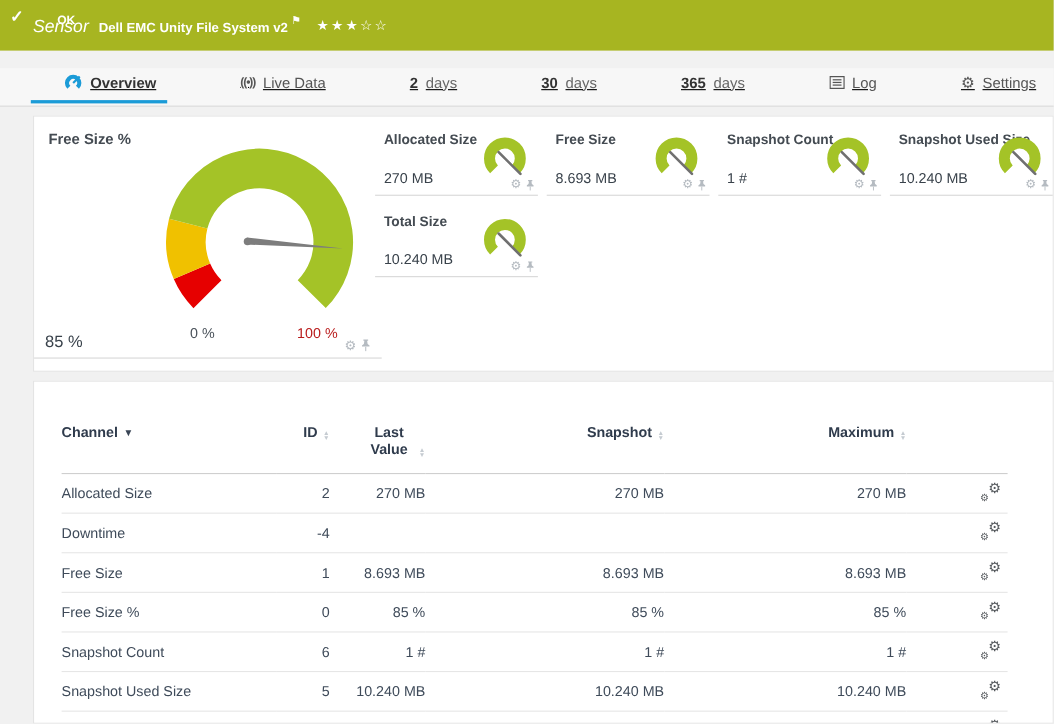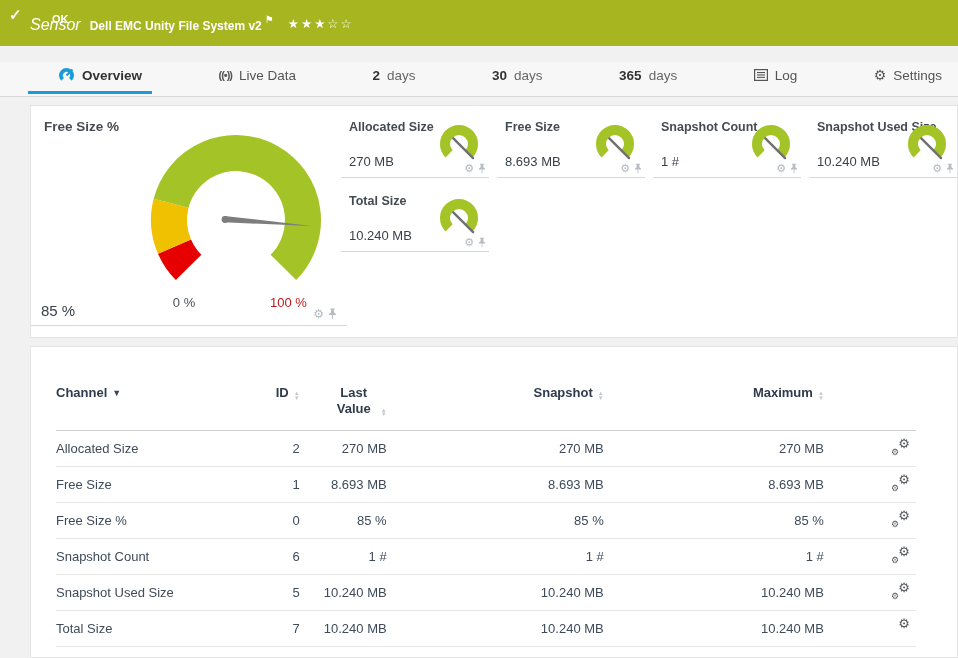--- a/index.html
+++ b/index.html
@@ -13,21 +13,21 @@
   .topbar .row1 { position:absolute; left:30px; top:16px; display:flex; align-items:baseline; white-space:nowrap; }
   .topbar .kind { font-style:italic; font-size:16px; font-weight:400; margin-right:9px; }
   .topbar .title { font-size:12px; font-weight:bold; }
   .topbar .flag { font-size:10px; position:relative; top:-7px; margin-left:3px; }
   .topbar .stars { font-size:12.5px; letter-spacing:2px; margin-left:14px; position:relative; top:-2px; }
   .topbar .ok { position:absolute; left:52px; top:13px; font-size:11px; font-weight:bold; }
 
   
   .tabbar { position:absolute; left:0; top:62px; width:958px; height:35px; background:#f7f7f7;
             border-bottom:1px solid #d9d9d9; display:flex; align-items:center;
-            justify-content:space-between; padding:0 16px 8px 58px; }
+            justify-content:space-between; padding:0 16px 8px 58px;text-decoration:underline; }
   .tab { position:relative; height:35px; display:flex; align-items:center; gap:7px;
          font-size:13.5px; color:#555; cursor:pointer; white-space:nowrap; }
   .tab .num { font-weight:bold; color:#333; }
   .tab .unit { color:#666; }
   .tab.active { font-weight:bold; color:#333; }
   .tab.active::after { content:""; position:absolute; left:-30px; right:-10px; bottom:-1px;
                        height:3px; background:#1b9bd7; }
   .tab .txticon { font-size:11px; color:#555; font-weight:bold; letter-spacing:-1px; }
   .tab .gearglyph { font-size:14px; color:#555; }
 
@@ -285,20 +285,28 @@
       <tbody>
         <tr>
           <td class="c-channel">Allocated Size</td>
           <td>2</td>
           <td>270 MB</td>
           <td>270 MB</td>
           <td>270 MB</td>
           <td class="c-gear"><span class="gears"><span class="g-big">⚙</span><span class="g-small">⚙</span></span></td>
         </tr>
         <tr>
+          <td class="c-channel">Downtime</td>
+          <td>-4</td>
+          <td></td>
+          <td></td>
+          <td></td>
+          <td class="c-gear"><span class="gears"><span class="g-big">⚙</span><span class="g-small">⚙</span></span></td>
+        </tr>
+        <tr>
           <td class="c-channel">Free Size</td>
           <td>1</td>
           <td>8.693 MB</td>
           <td>8.693 MB</td>
           <td>8.693 MB</td>
           <td class="c-gear"><span class="gears"><span class="g-big">⚙</span><span class="g-small">⚙</span></span></td>
         </tr>
         <tr>
           <td class="c-channel">Free Size %</td>
           <td>0</td>

